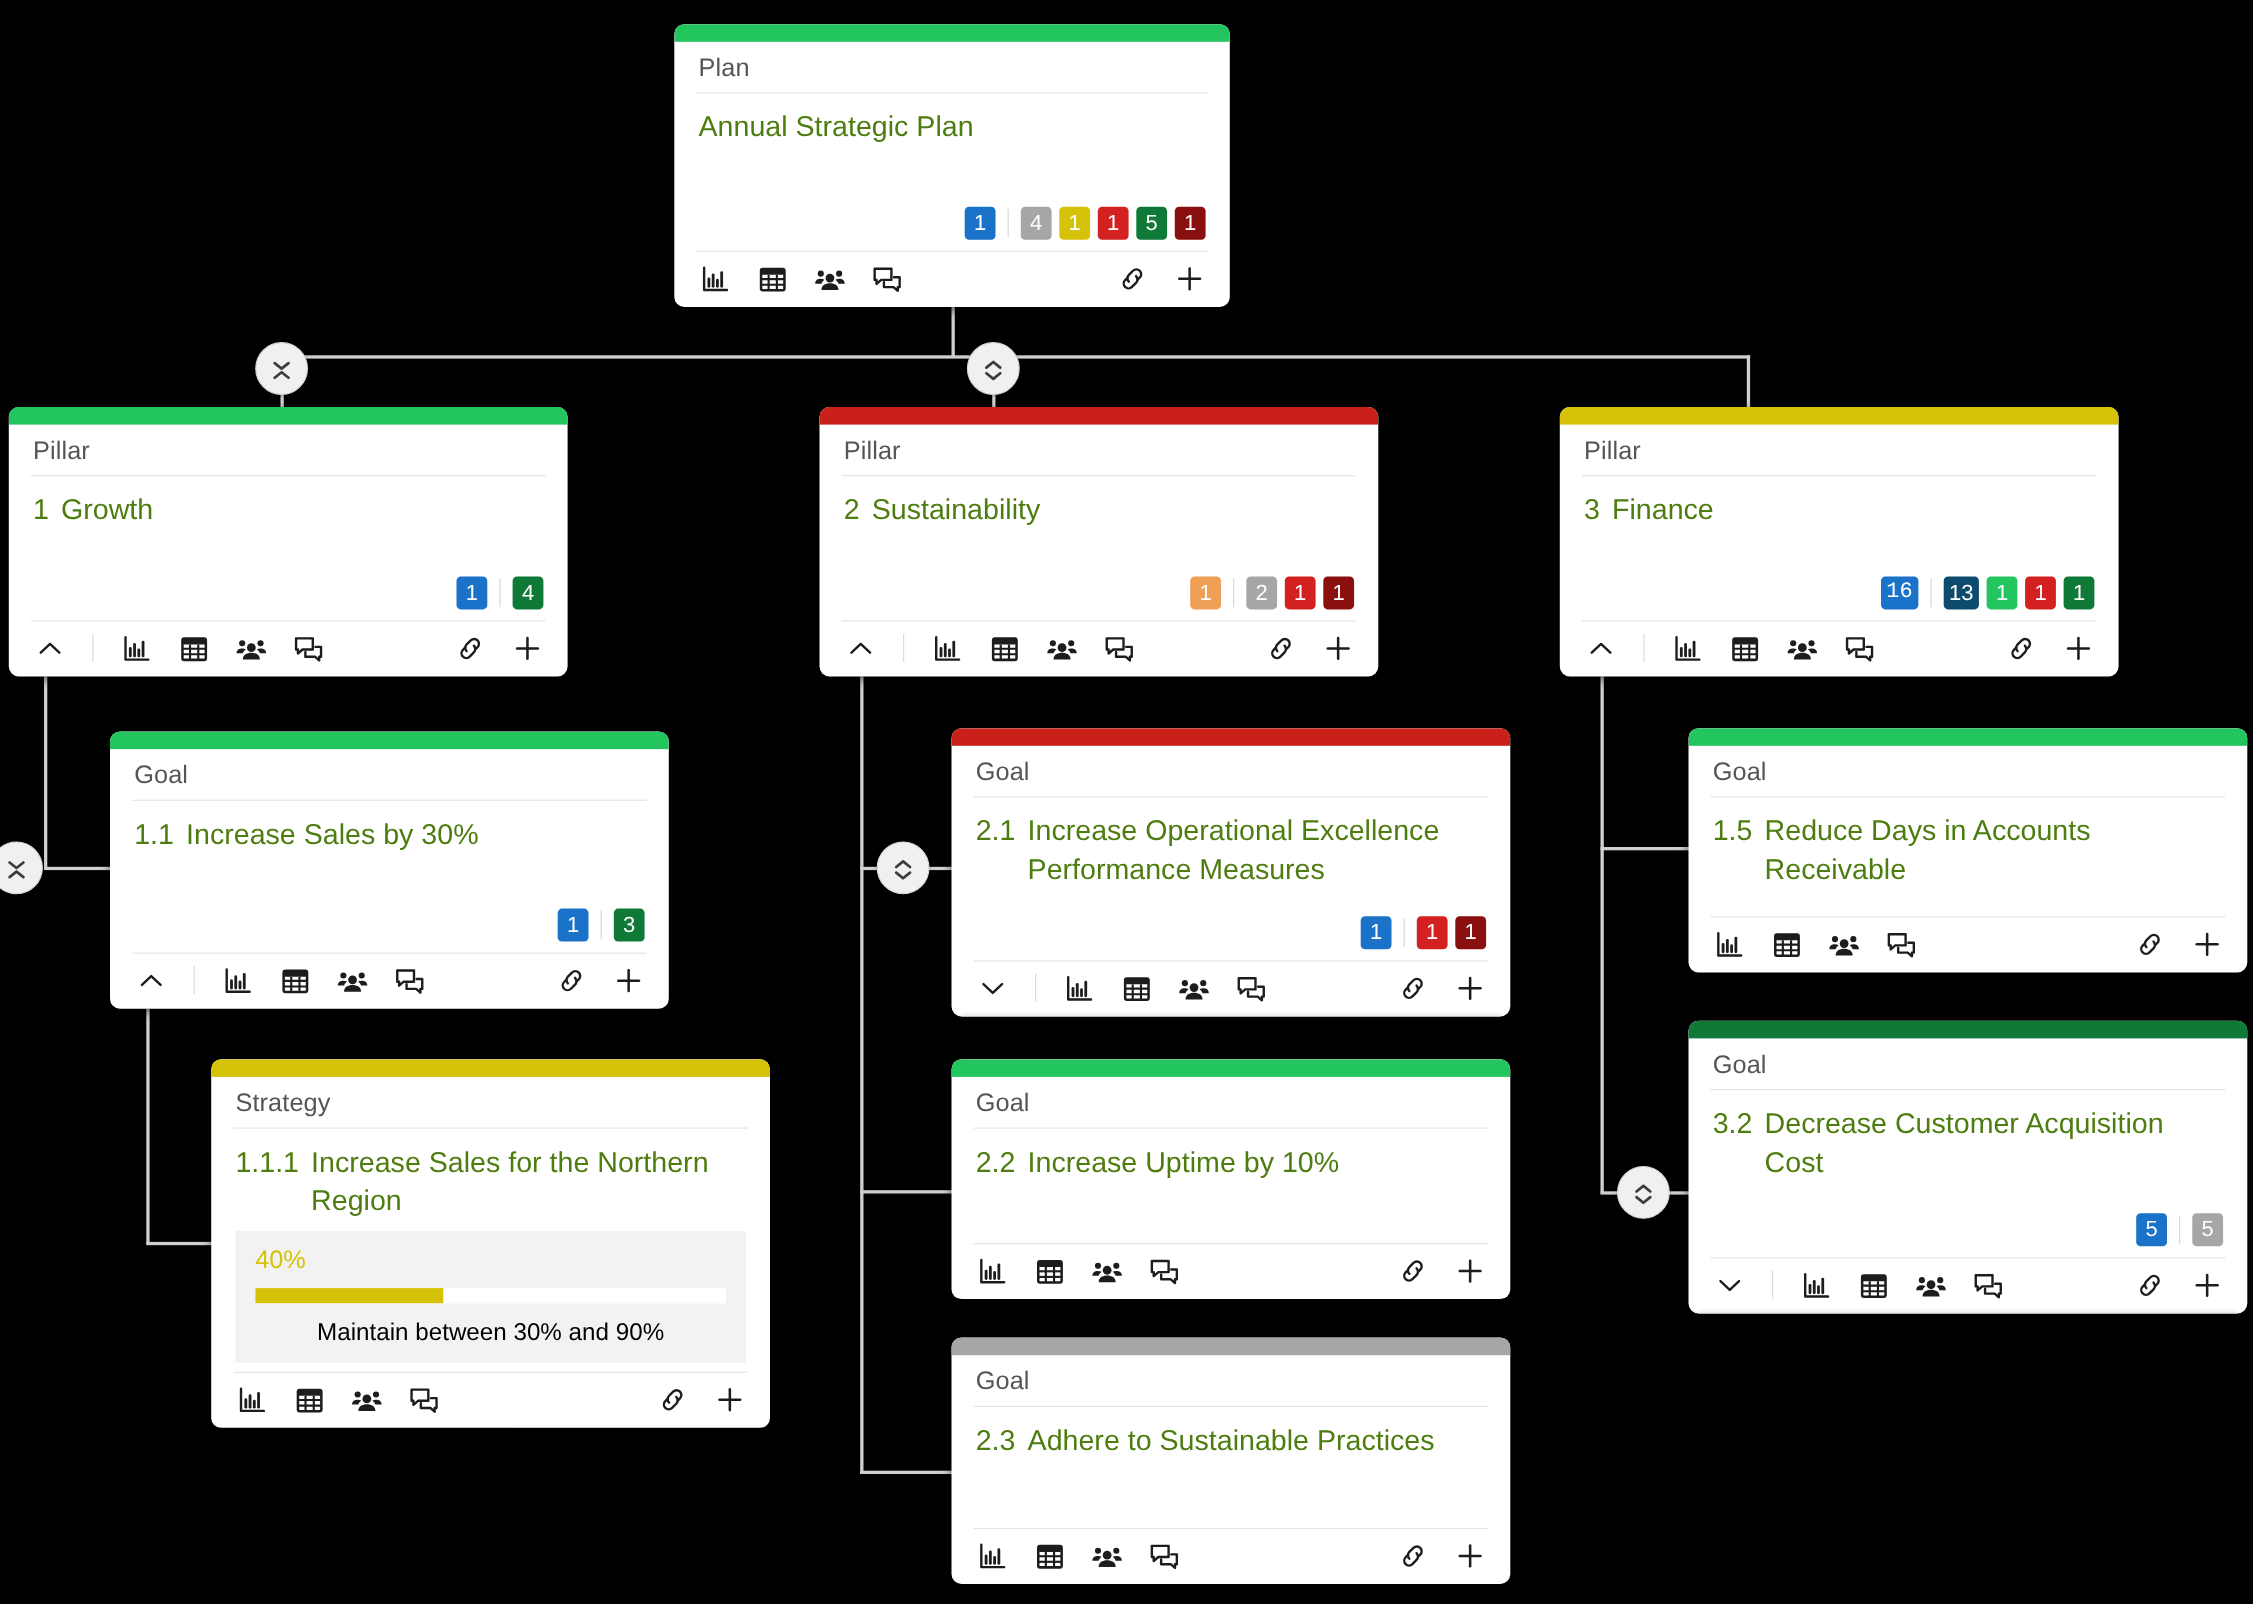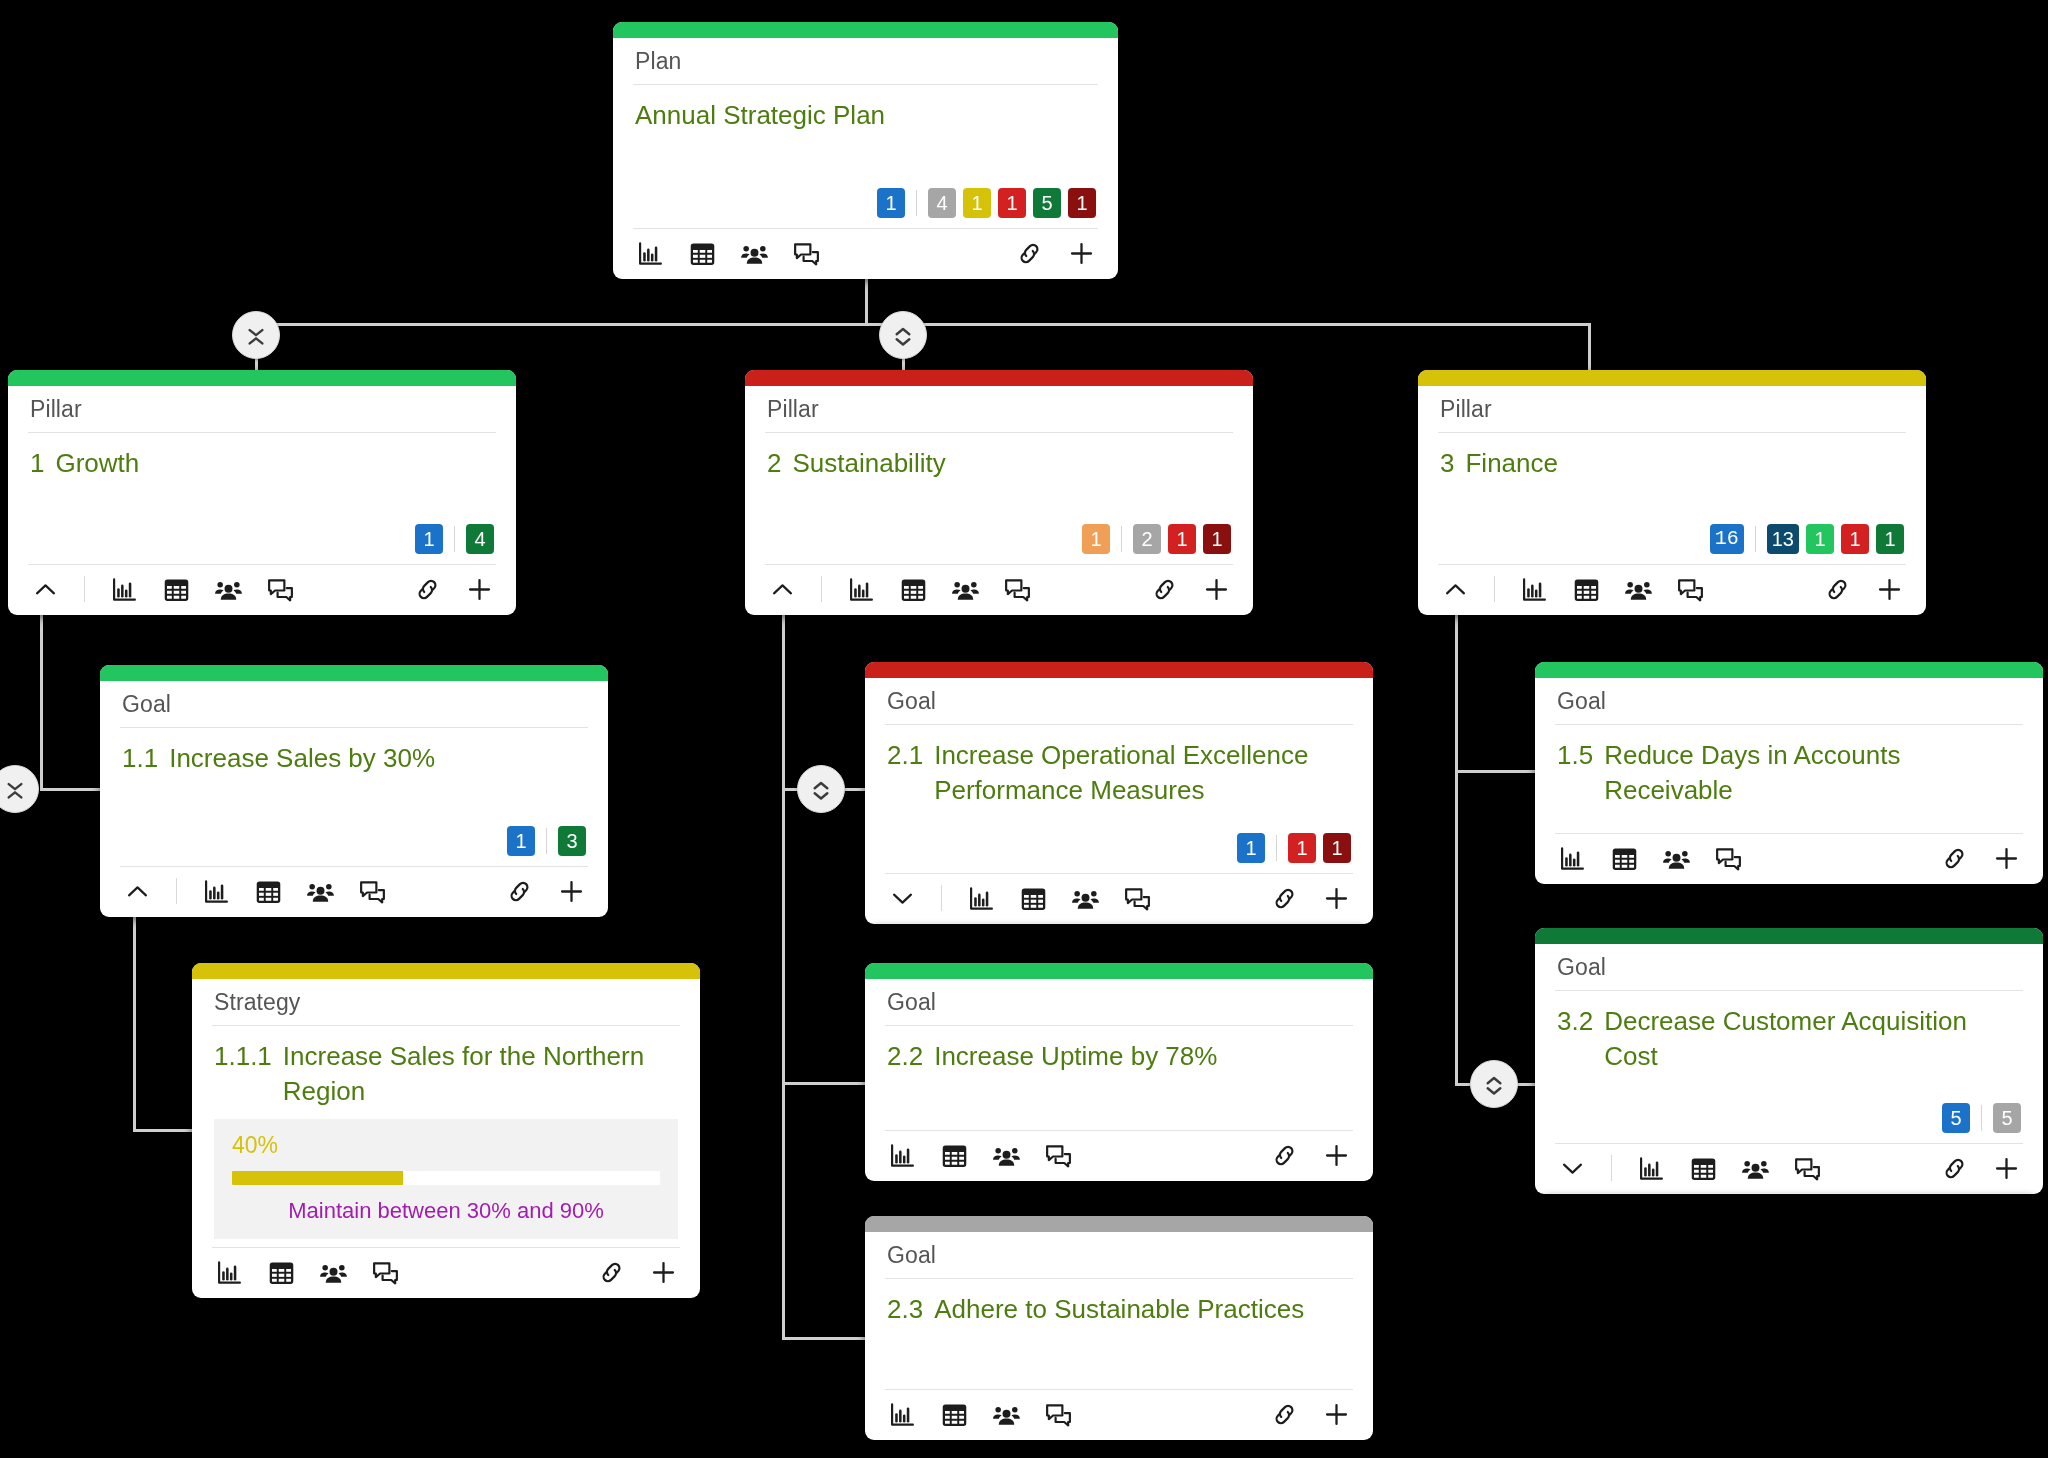--- a/index.html
+++ b/index.html
@@ -46,21 +46,21 @@
   .badge{min-width:28px;height:30px;border-radius:4px;color:#fff;
          font-size:20px;line-height:30px;text-align:center;padding:0 5px;
          box-sizing:border-box;font-weight:400;}
   .bsep{width:1px;height:26px;background:#d5d5d5;margin:0 4px;}
 
   
   .progwrap{margin:0 22px 8px 22px;background:#f2f2f2;padding:13px 18px 15px 18px;}
   .progpct{font-size:23px;margin-bottom:12px;}
   .progtrack{height:14px;background:#fff;border-radius:1px;overflow:hidden;}
   .progfill{height:100%;}
-  .progcap{text-align:center;font-size:22px;color:#a21caf;margin-top:13px;}
+  .progcap{text-align:center;font-size:22px;color:#000000;margin-top:13px;}
 
   
   .fdiv{height:1px;background:#e3e3e3;margin:0 20px;}
   .foot{display:flex;align-items:center;padding:9px 22px 11px 22px;gap:22px;}
   .foot .spacer{flex:1 1 auto;}
   .fico{width:30px;height:30px;display:flex;align-items:center;justify-content:center;color:#1d1d1d;}
   .fico svg{display:block;}
   .vsep{width:1px;height:26px;background:#d9d9d9;margin:0 2px;}
 </style>
 </head>
@@ -623,21 +623,21 @@
         </span>
       </div>
     </div>
     <div class="card" style="left: 865px; top: 963px; width: 508px; height: 218px;">
       <div class="accent" style="background: rgb(34, 197, 94);"></div>
       <div class="ctype">Goal</div>
       <div class="tdiv"></div>
       <div class="body">
         <div class="ctitle">
           <span class="num">2.2</span>
-          <span class="txt">Increase Uptime by 78%</span>
+          <span class="txt">Increase Uptime by 10%</span>
         </div>
       </div>
       <div class="fdiv"></div>
       <div class="foot">
         <span class="fico">
           <svg viewBox="0 0 24 24" width="29" height="29">
             <path d="M3.4 3.6v16.8h17.2" fill="none" stroke="#1d1d1d" stroke-width="1.8" stroke-linecap="round" stroke-linejoin="round"></path>
             <line x1="7" y1="12" x2="7" y2="17.6" fill="none" stroke="#1d1d1d" stroke-width="2.1" stroke-linecap="round"></line>
             <line x1="10.2" y1="9" x2="10.2" y2="17.6" fill="none" stroke="#1d1d1d" stroke-width="2.1" stroke-linecap="round"></line>
             <line x1="13.4" y1="13" x2="13.4" y2="17.6" fill="none" stroke="#1d1d1d" stroke-width="2.1" stroke-linecap="round"></line>

